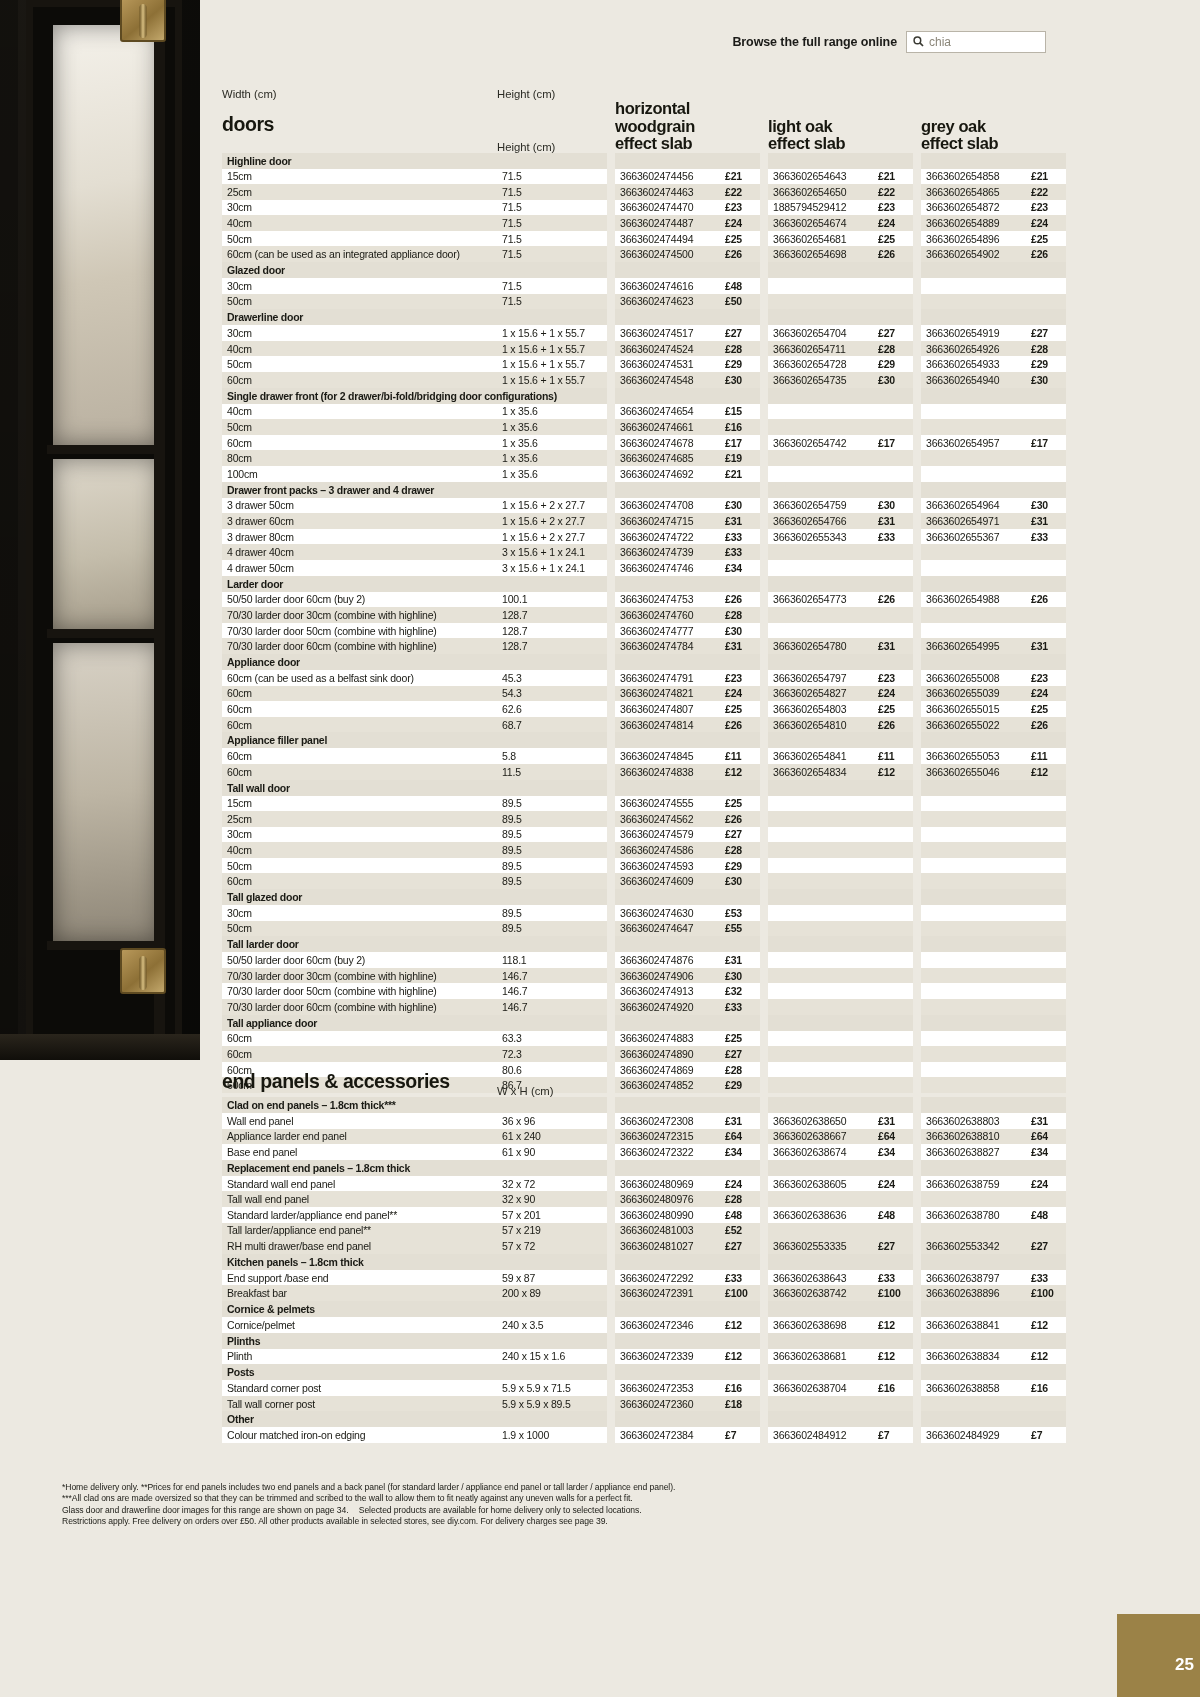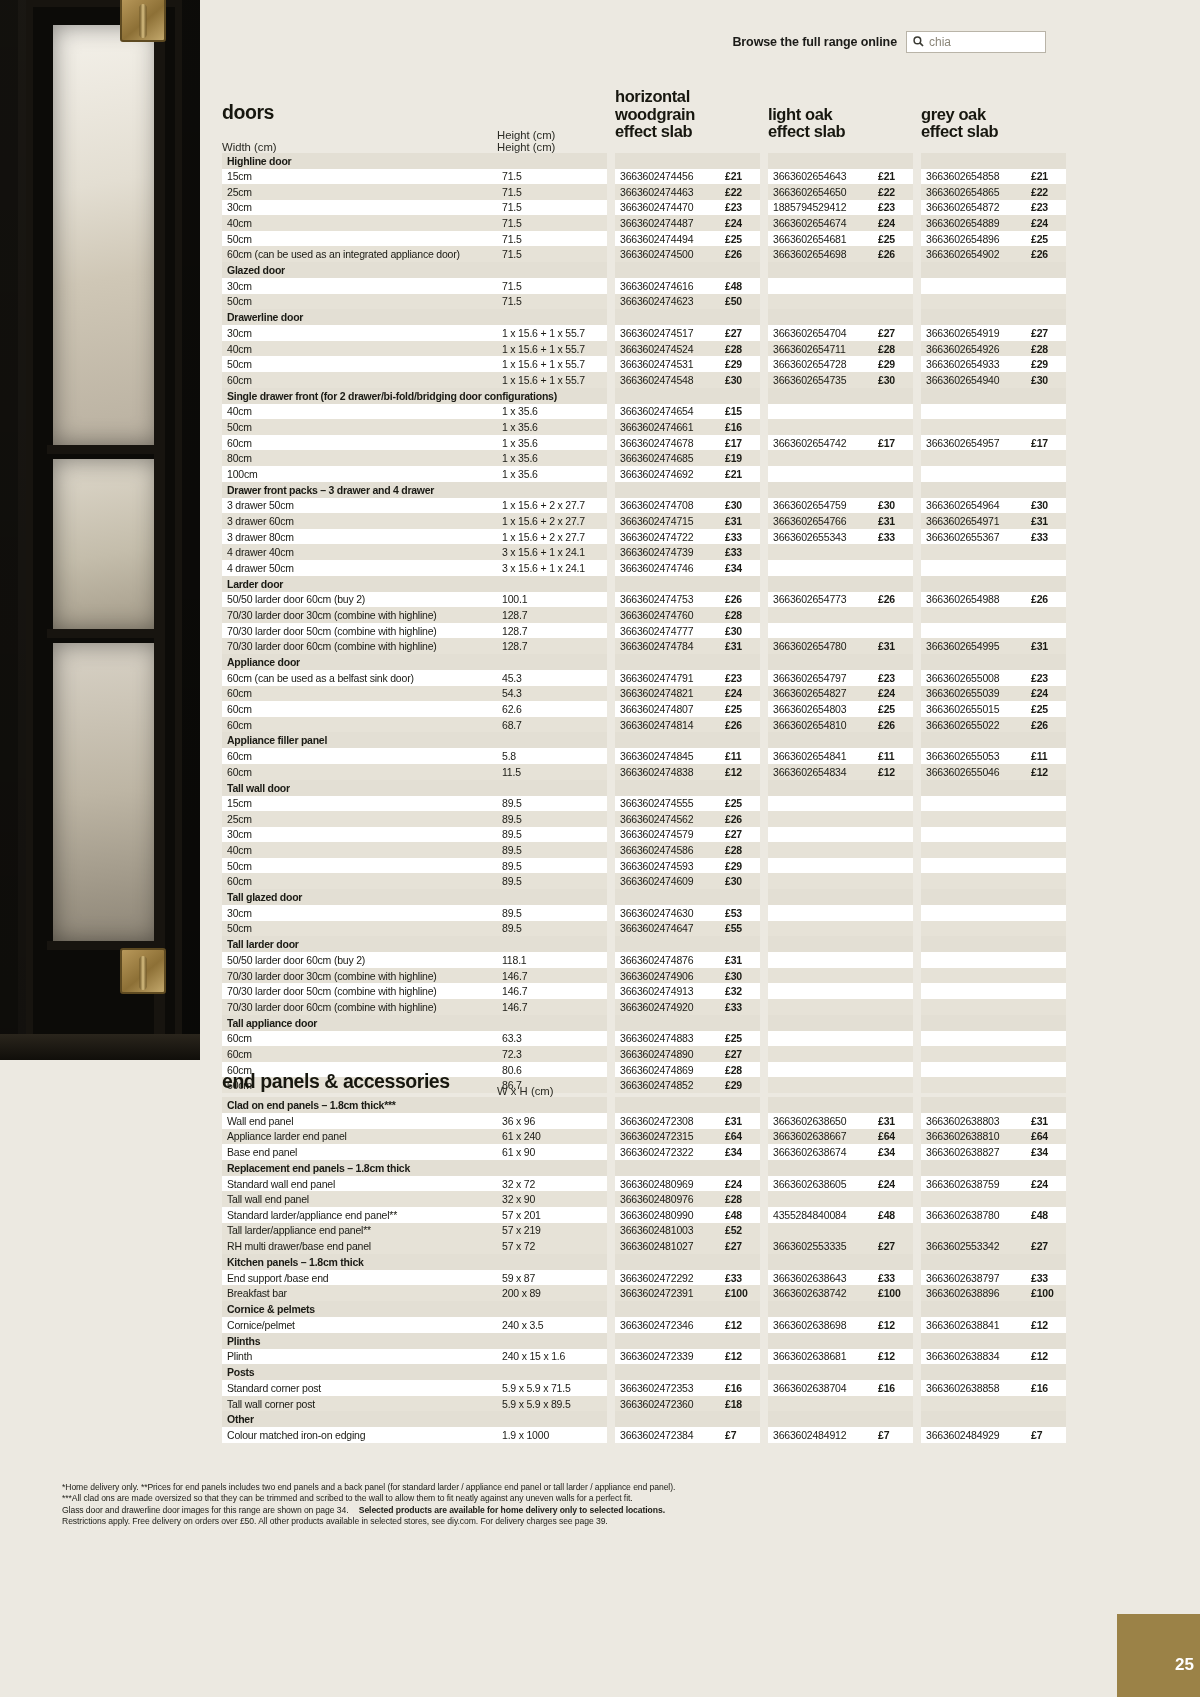--- a/index.html
+++ b/index.html
@@ -112,21 +112,21 @@
   .bigcolhdr {
     font-size:16.5px; font-weight:bold; color:#17170f;
     line-height:17.5px; letter-spacing:-.4px; vertical-align:bottom;
     padding:0 0 3px 7px;
   }
   
   #footnotes {
     position:absolute; left:62px; top:1482px; width:940px;
     font-size:8.6px; line-height:11.4px; color:#1c1c16; letter-spacing:-.08px;
   }
-  #footnotes b { font-weight:bold;padding-left:8px; }
+  #footnotes b { font-weight:normal;padding-left:8px; }
   
   #pagetab {
     position:absolute; right:0; bottom:0; width:83px; height:83px;
     background:#9b8247;
   }
   #pagenum {
     position:absolute; right:6px; bottom:22px;
     font-size:17px; font-weight:bold; color:#ffffff;
   }
 </style>
@@ -173,53 +173,53 @@
           <col class="c-price">
           <col class="c-gap">
           <col class="c-code">
           <col class="c-price">
           <col class="c-gap">
           <col class="c-code">
           <col class="c-price">
         </colgroup>
         <tbody>
           <tr class="title-row">
+            <td class="colhdr">Width (cm)</td>
+            <td class="colhdr">Height (cm)</td>
+            <td></td>
+            <td></td>
+            <td></td>
+            <td></td>
+            <td></td>
+            <td></td>
+            <td></td>
+            <td></td>
+            <td></td>
+          </tr>
+          <tr class="title-row">
             <td>
               <h1 class="sect">doors</h1>
             </td>
             <td class="colhdr">Height (cm)</td>
             <td></td>
             <td colspan="2" class="bigcolhdr">
               <div>horizontal</div>
               <div>woodgrain</div>
               <div>effect slab</div>
             </td>
             <td></td>
             <td colspan="2" class="bigcolhdr">
               <div>light oak</div>
               <div>effect slab</div>
             </td>
             <td></td>
             <td colspan="2" class="bigcolhdr">
               <div>grey oak</div>
               <div>effect slab</div>
             </td>
-          </tr>
-          <tr class="title-row">
-            <td class="colhdr">Width (cm)</td>
-            <td class="colhdr">Height (cm)</td>
-            <td></td>
-            <td></td>
-            <td></td>
-            <td></td>
-            <td></td>
-            <td></td>
-            <td></td>
-            <td></td>
-            <td></td>
           </tr>
           <tr class="grouphdr">
             <td colspan="2">Highline door</td>
             <td class="gap"></td>
             <td class="blank"></td>
             <td class="blank"></td>
             <td class="gap"></td>
             <td class="blank"></td>
             <td class="blank"></td>
             <td class="gap"></td>
@@ -1102,21 +1102,21 @@
             <td class="empty-even"></td>
             <td class="empty-even"></td>
           </tr>
           <tr class="d odd">
             <td class="fill">Standard larder/appliance end panel**</td>
             <td class="fill">57 x 201</td>
             <td class="gap"></td>
             <td class="fill code">3663602480990</td>
             <td class="fill price">£48</td>
             <td class="gap"></td>
-            <td class="fill code">4355284840084</td>
+            <td class="fill code">3663602638636</td>
             <td class="fill price">£48</td>
             <td class="gap"></td>
             <td class="fill code">3663602638780</td>
             <td class="fill price">£48</td>
           </tr>
           <tr class="d even">
             <td class="fill">Tall larder/appliance end panel**</td>
             <td class="fill">57 x 219</td>
             <td class="gap"></td>
             <td class="fill code">3663602481003</td>

